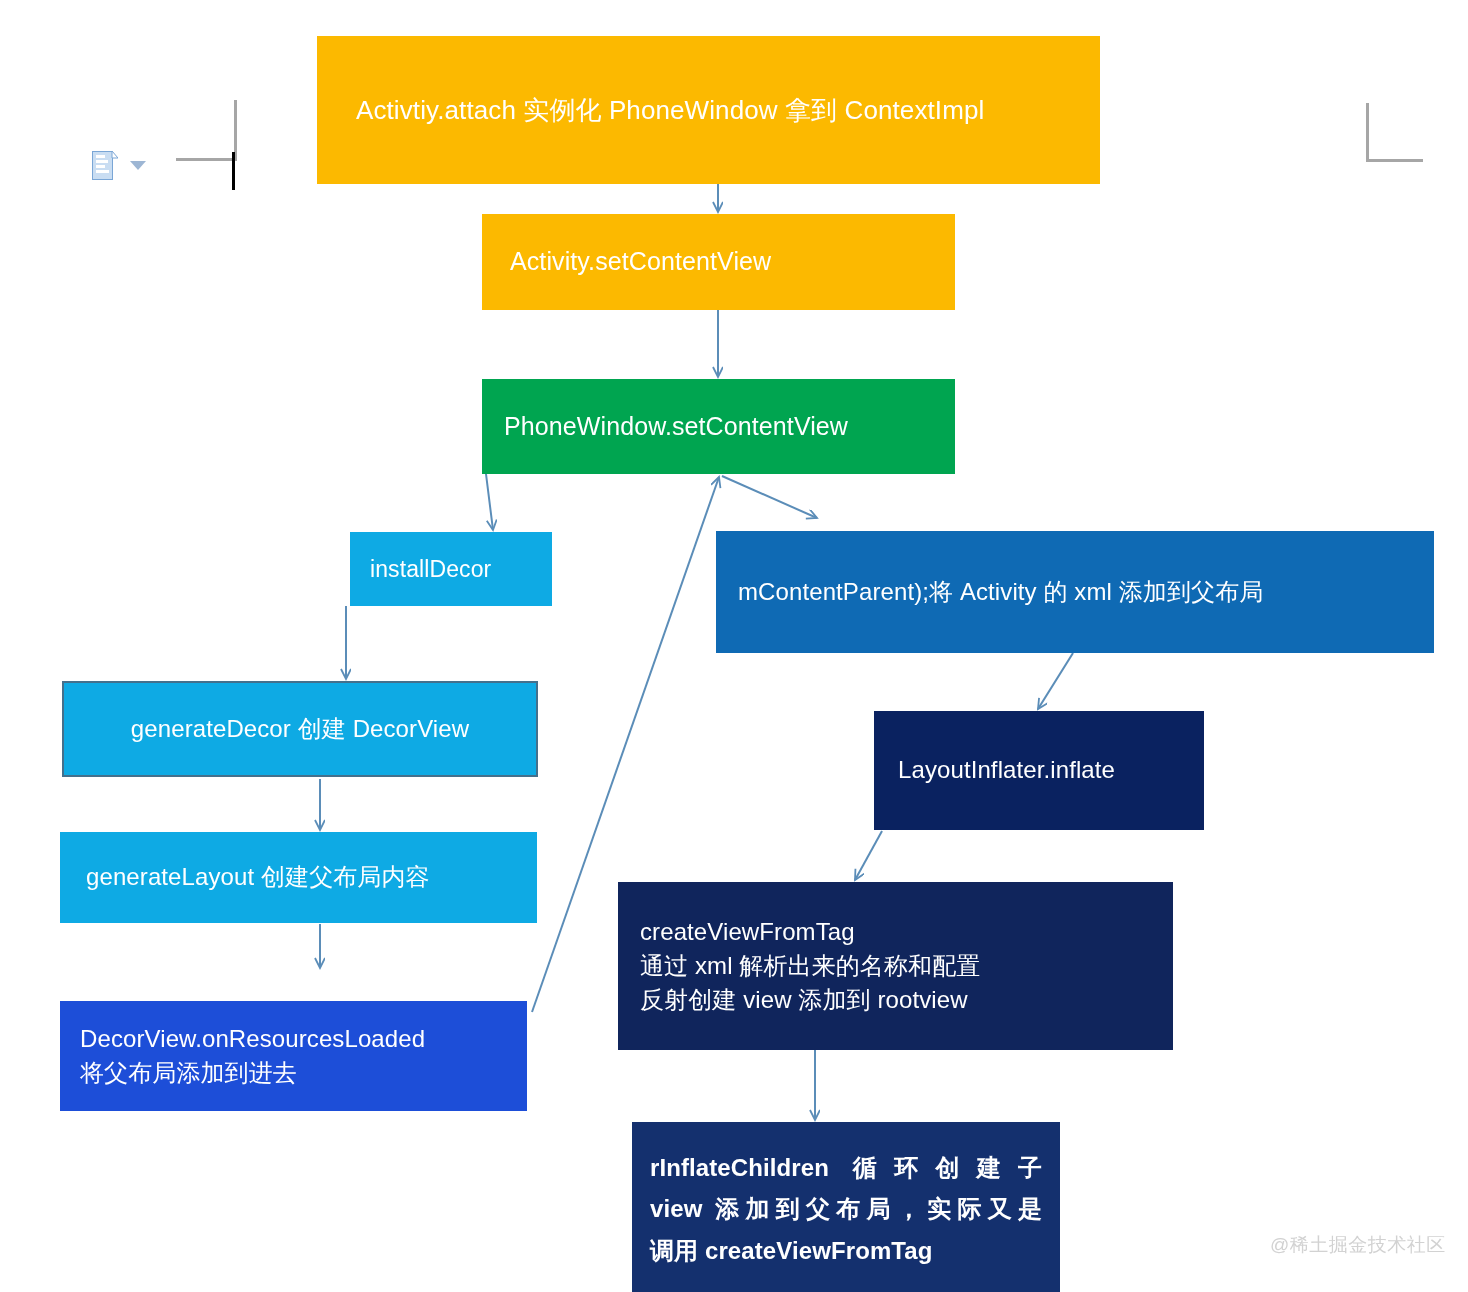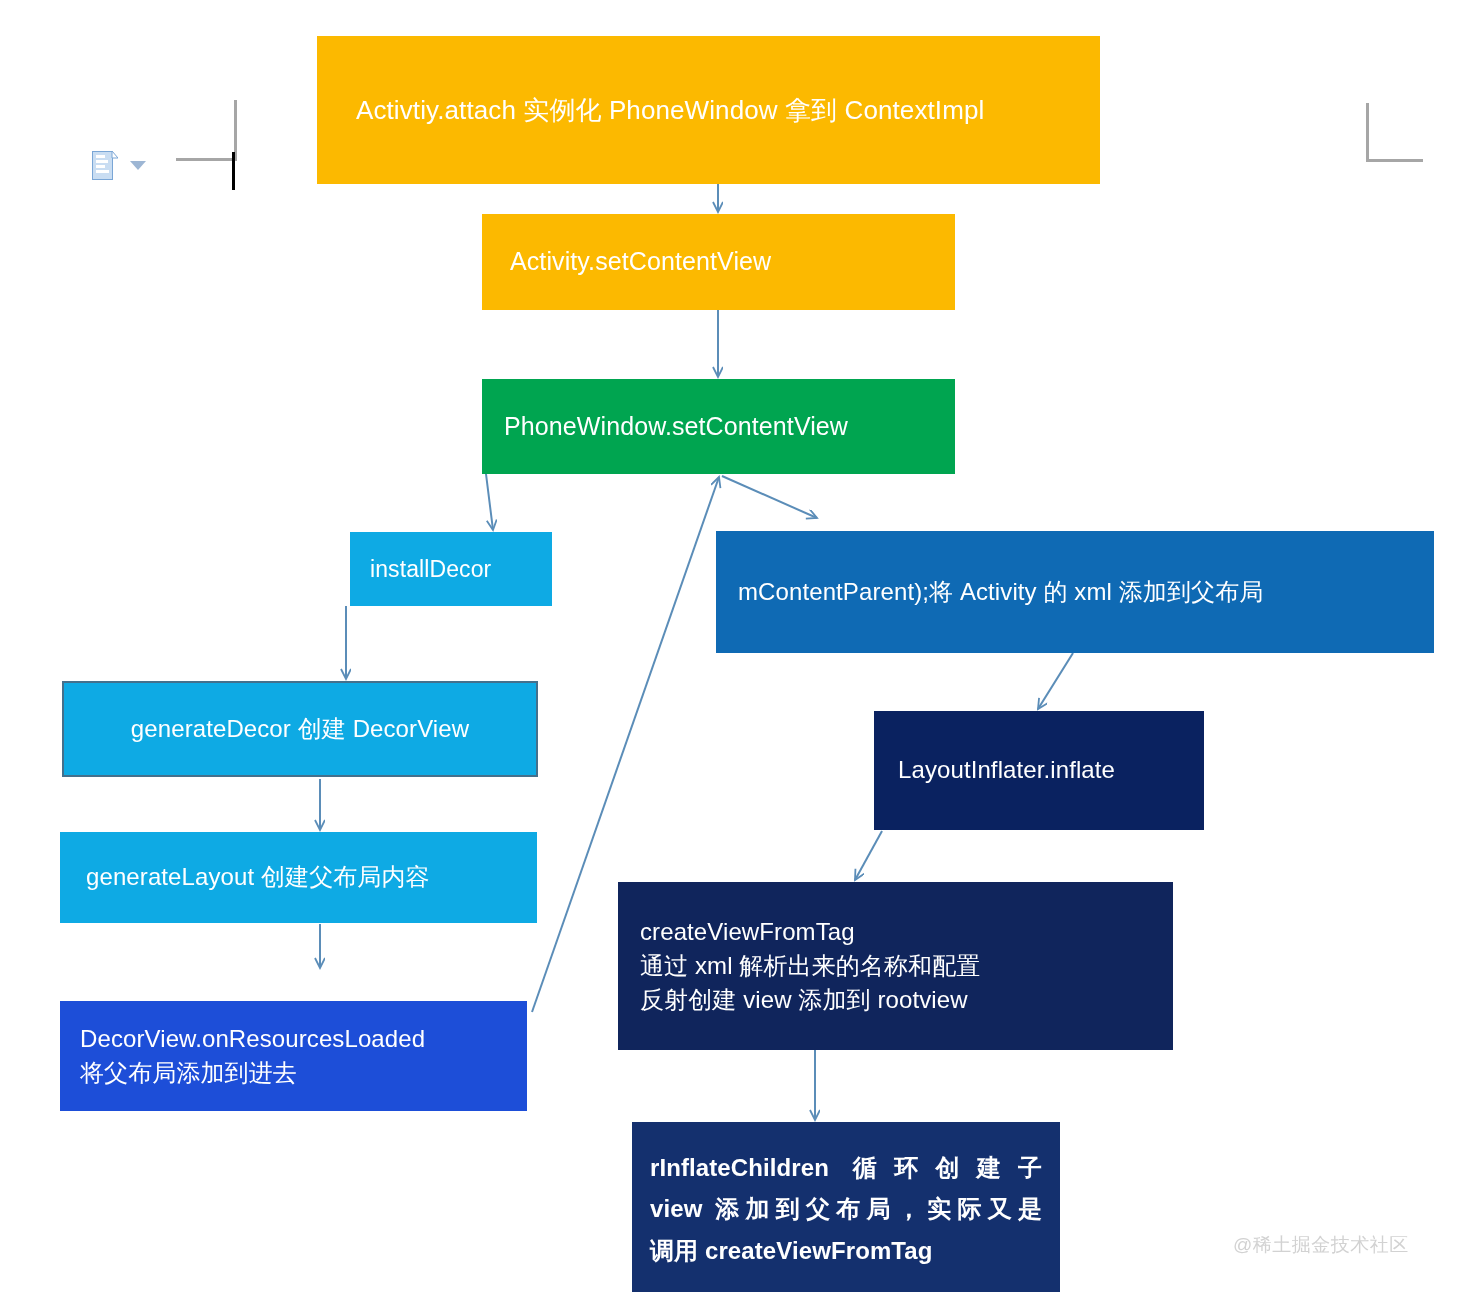--- a/index.html
+++ b/index.html
@@ -162,21 +162,21 @@
   #paste-caret {
     position: absolute;
     left: 130px; top: 161px;
     width: 0; height: 0;
     border-left: 8px solid transparent;
     border-right: 8px solid transparent;
     border-top: 9px solid #9db6d4;
   }
   #watermark {
     position: absolute;
-    left: 1233px; top: 1232px;
+    left: 1270px; top: 1232px;
     font-size: 19px;
     color: #d2d2d2;
     white-space: nowrap;
     letter-spacing: 0.5px;
   }
   #arrows {
     position: absolute;
     left: 0; top: 0;
     width: 1468px; height: 1292px;
     pointer-events: none;

